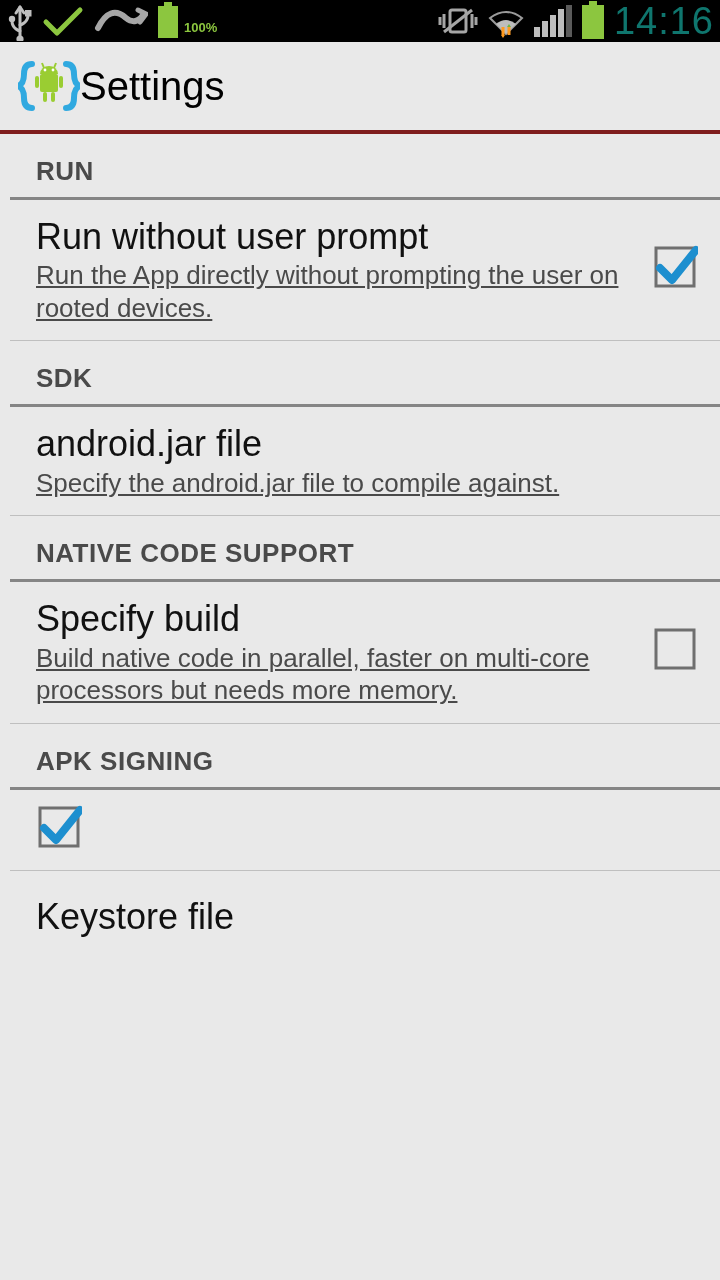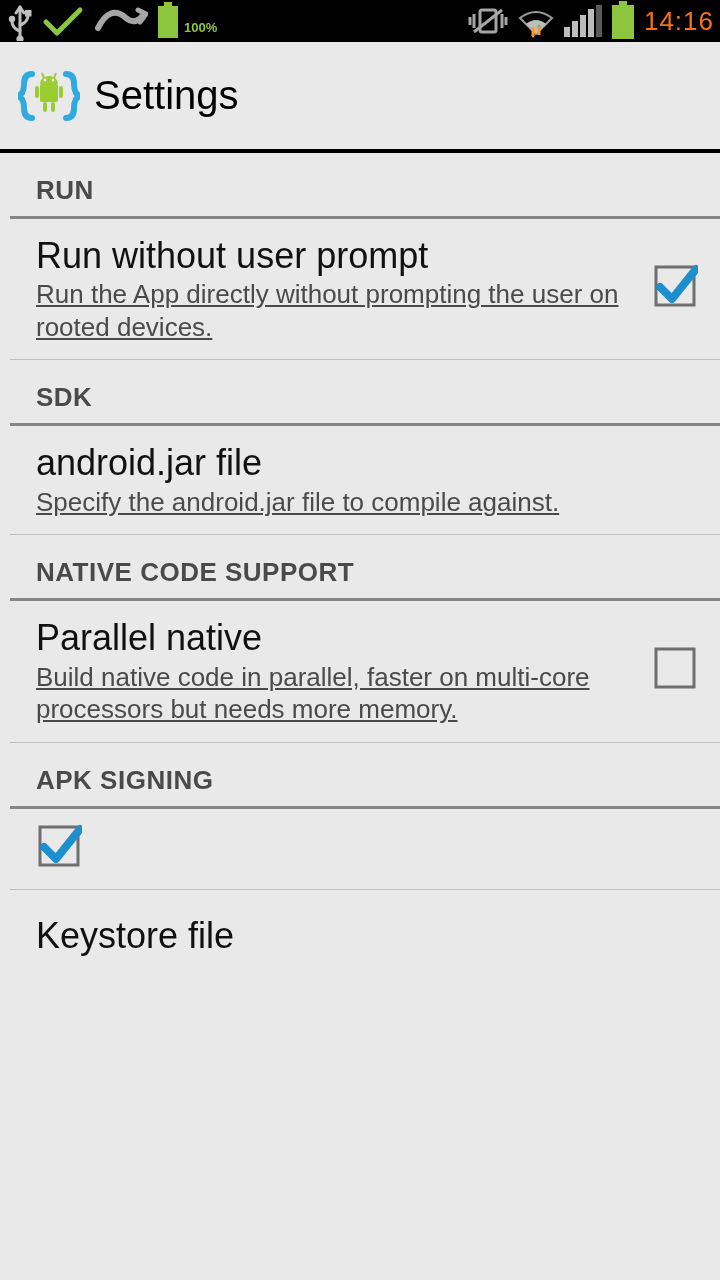--- a/index.html
+++ b/index.html
@@ -18,31 +18,30 @@
     background: #000;
     display: flex;
     align-items: center;
     color: #a6a6a6;
     padding: 0 6px;
     font-size: 22px;
   }
   .status-bar .left { display:flex; align-items:center; gap:8px; }
   .status-bar .right { margin-left:auto; display:flex; align-items:center; gap:8px; }
   .status-bar svg { display:block; }
-  .clock { color:#f97316; font-size: 26px; font-weight: 400; letter-spacing: 1px; }
+  .clock { color:#0f766e; font-size: 38px; font-weight: 400; letter-spacing: 1px; }
 
   
   .action-bar {
-    height: 111px;
+    height: 92px;
     background:#e9e9e9;
     display:flex;
     align-items:center;
-    gap:14px;
     padding: 0 14px 0 18px;
-    border-bottom: 4px solid #000000;
+    border-bottom: 4px solid #7f1d1d;
   }
   .app-icon { width:62px; height:64px; }
   .action-title {
     font-size: 40px;
     color:#000;
   }
 
   
   .screen { 
     height: calc(1280px - 50px - 96px);
@@ -201,21 +200,21 @@
   <div class="item">
     <div class="texts">
       <div class="title">android.jar file</div>
       <div class="summary">Specify the android.jar file to compile against.</div>
     </div>
   </div>
 
   <div class="group-header">NATIVE CODE SUPPORT</div>
   <div class="item">
     <div class="texts">
-      <div class="title">Parallel native</div>
+      <div class="title">Specify build</div>
       <div class="summary">Build native code in parallel, faster on multi-core processors but needs more memory.</div>
     </div>
     <span>
       <svg class="cb" viewBox="0 0 46 46">
         <rect class="stroke" x="4" y="4" width="38" height="38"></rect>
       </svg>
     </span>
   </div>
 
   <div class="group-header">APK SIGNING</div>

